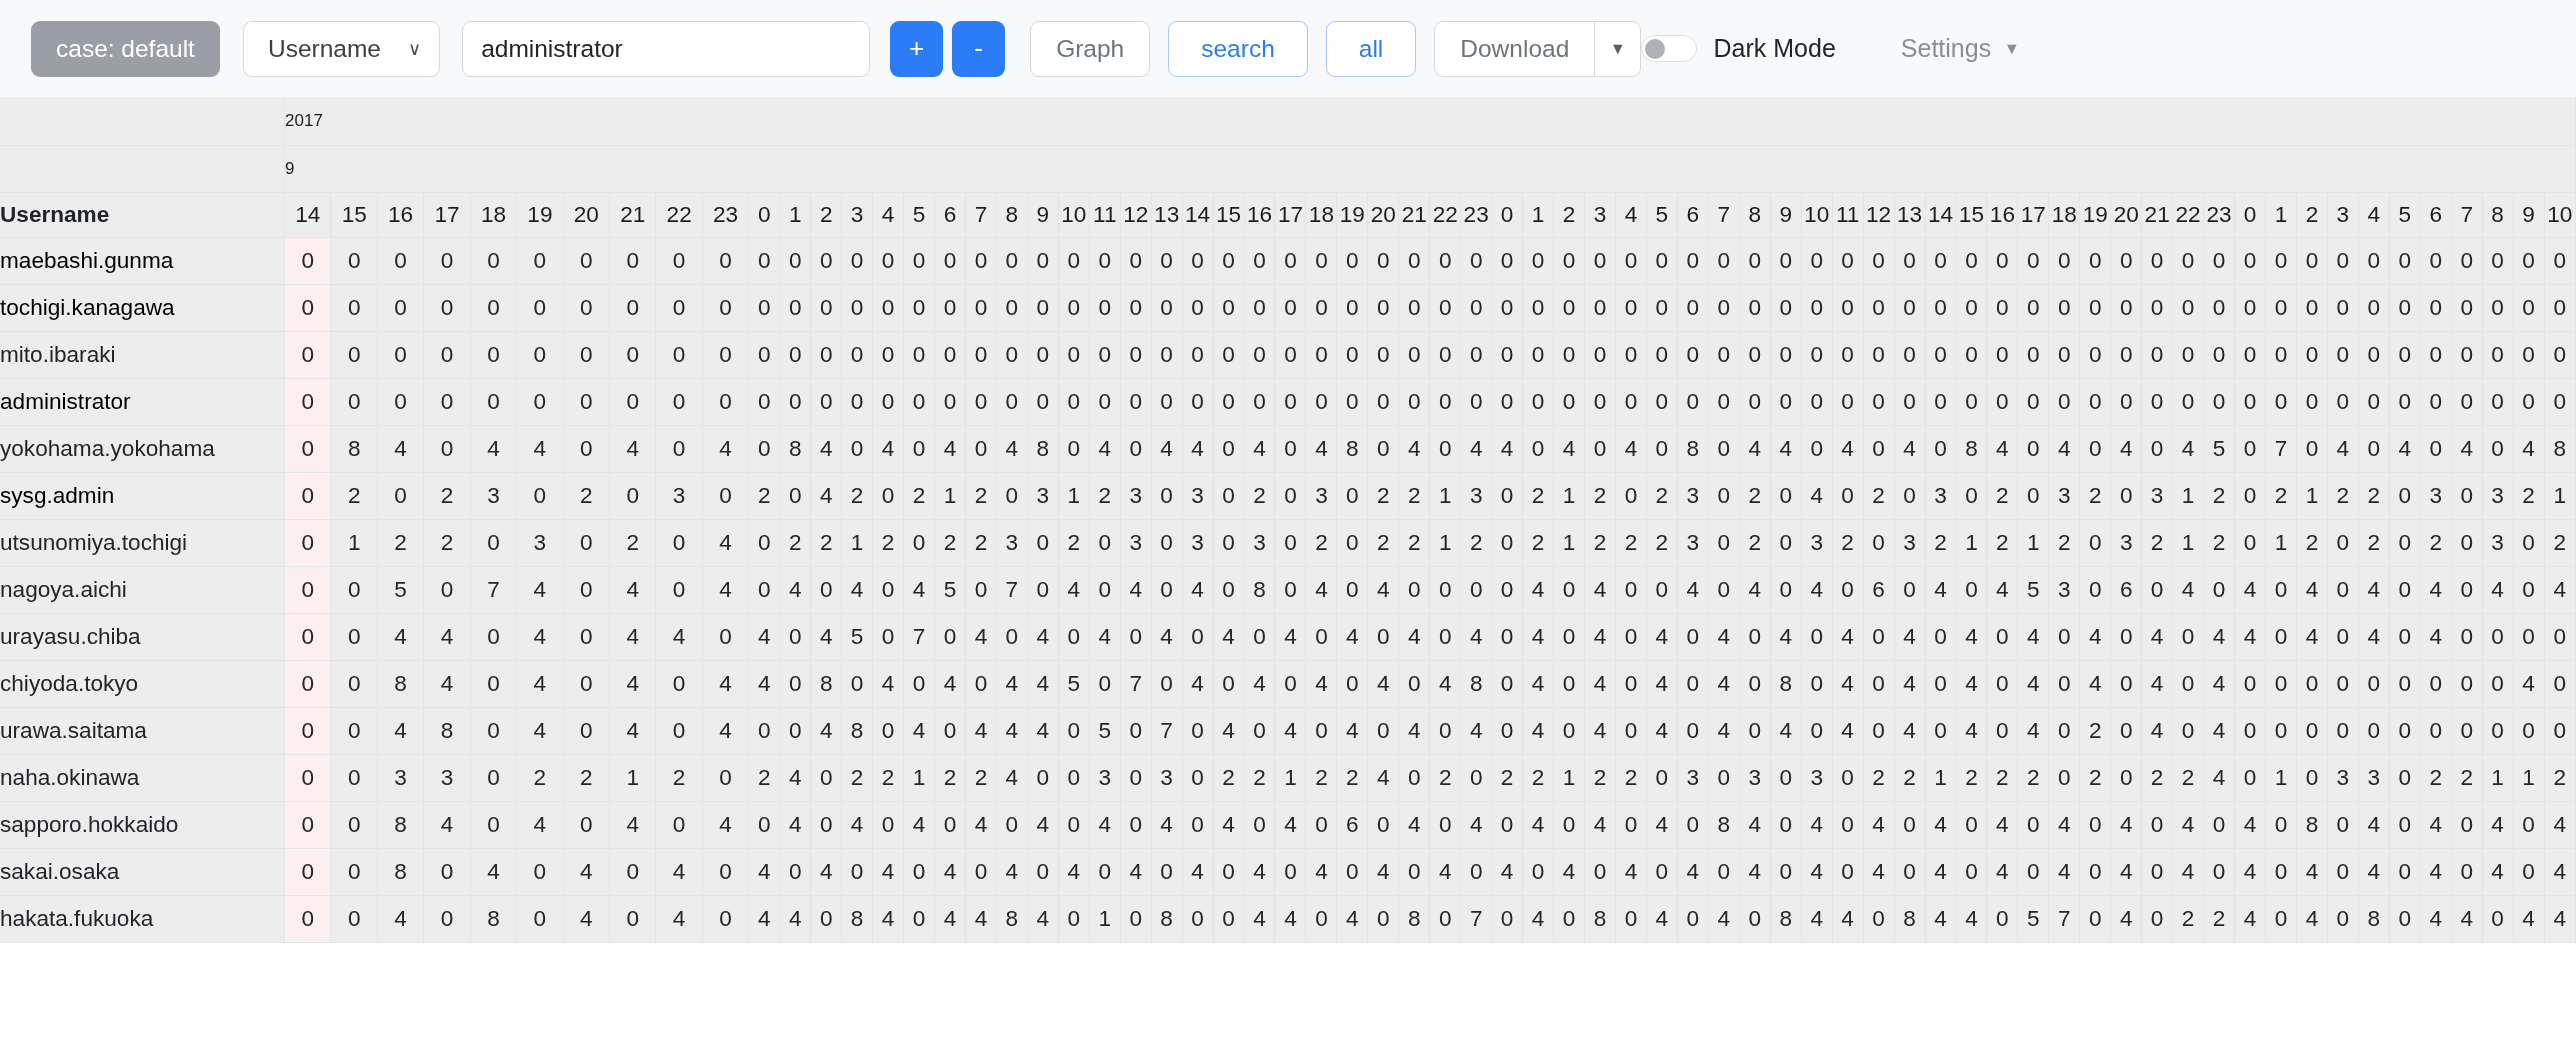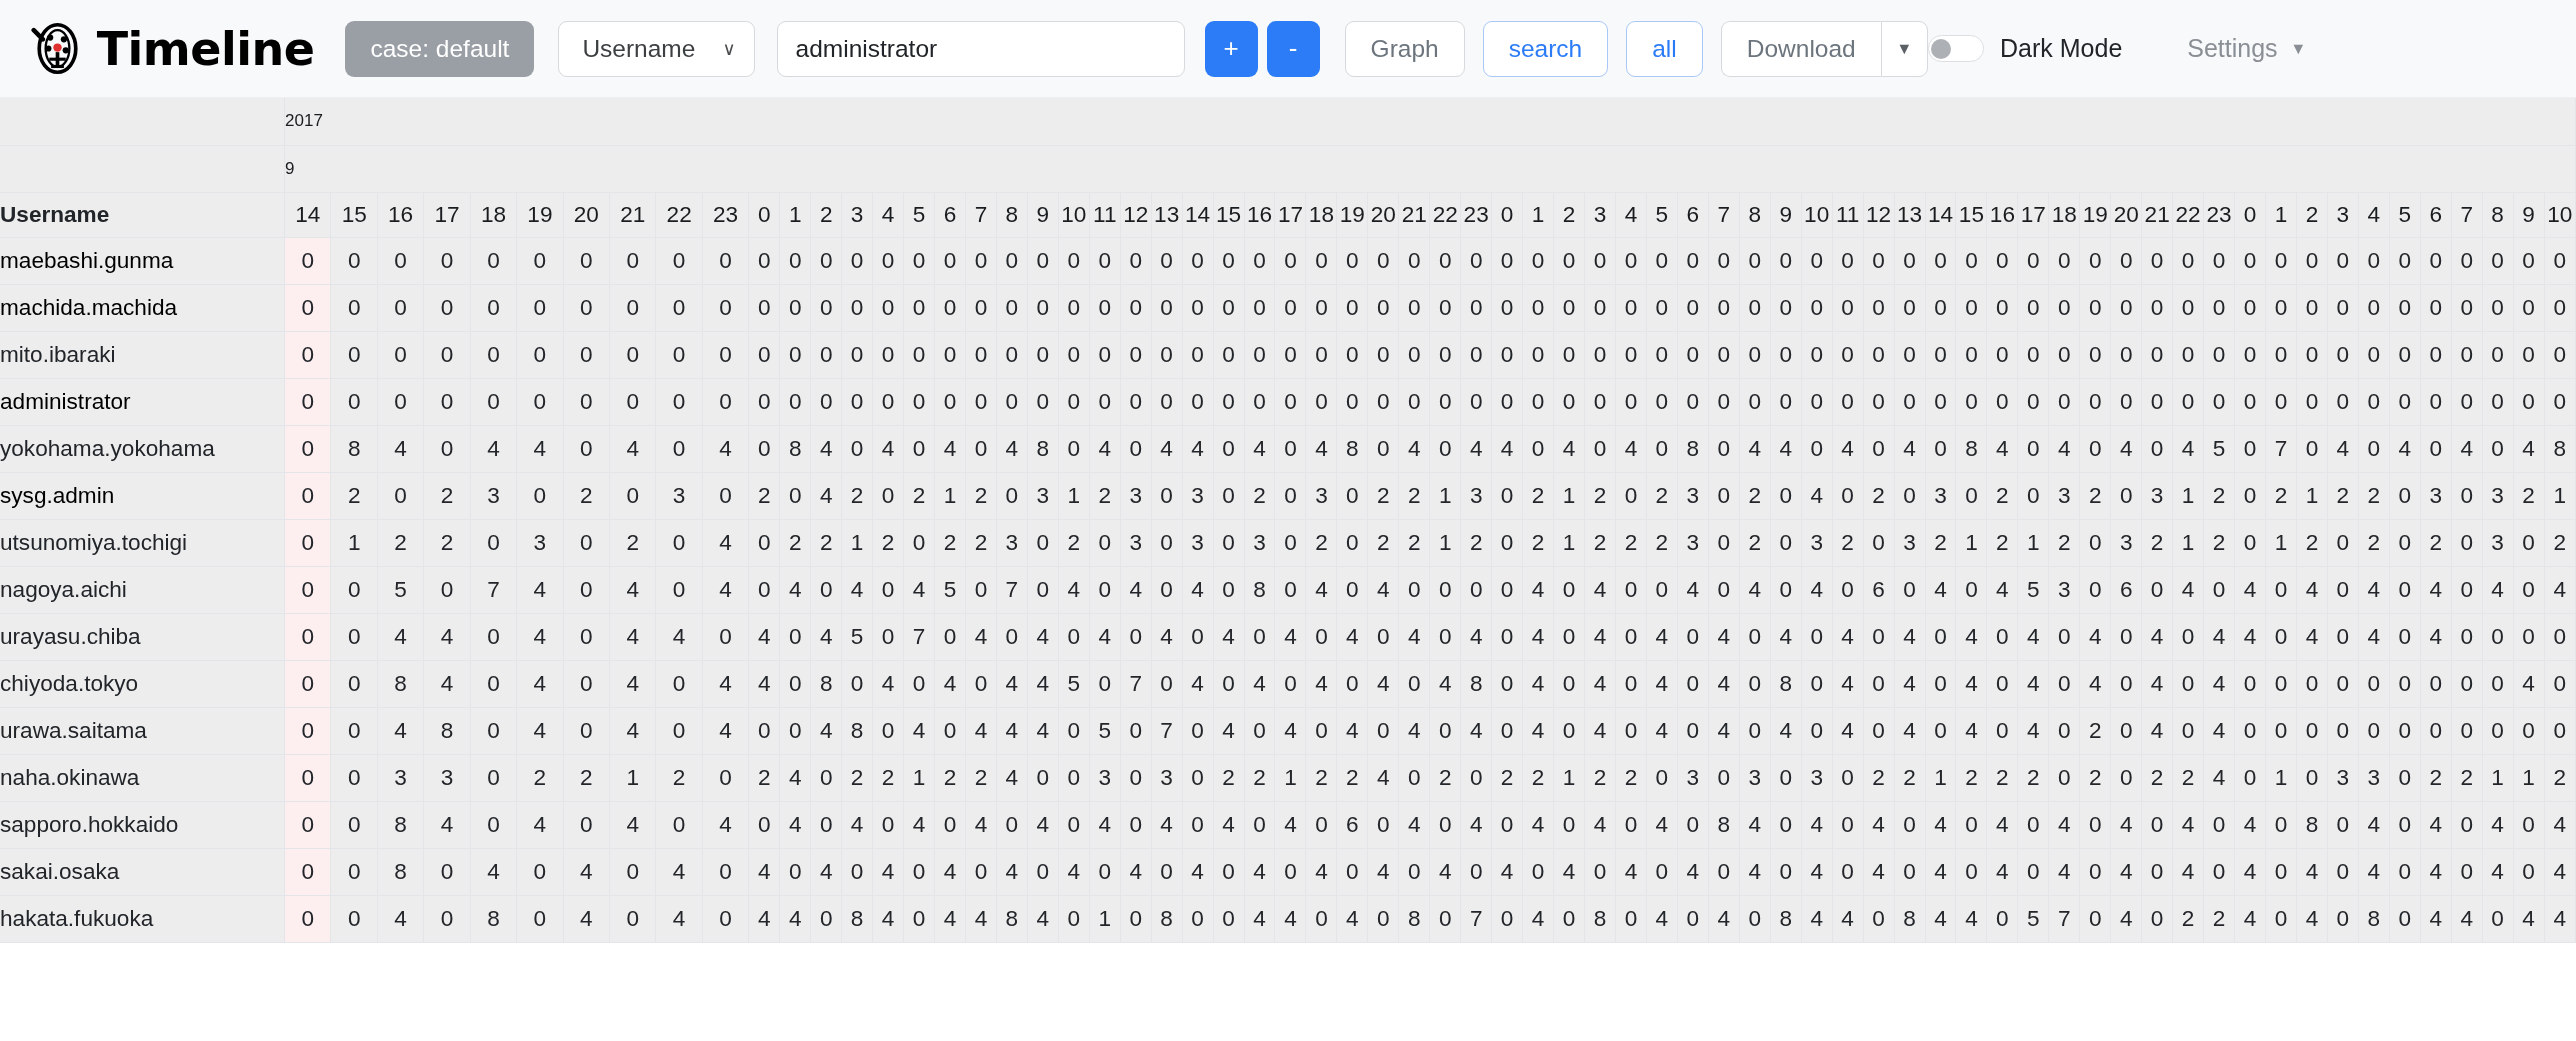--- a/index.html
+++ b/index.html
@@ -91,21 +91,21 @@
     background: #fff;
     border: 0.9px solid #d6d9dd;
     color: #6c757d;
     padding: 0 25px;
     margin-right: 18px;
   }
   .btn-outline-blue {
     background: #fff;
     border: 0.9px solid #a8c8f8;
     color: #2b7cf6;
-    padding: 0 25px;
+    padding: 0 32px;
     margin-right: 18px;
   }
   #download-group {
     display: flex;  justify-content: center;
   }
   #download-btn {
     background: #fff;
     border: 0.9px solid #d6d9dd;
     color: #6c757d;
     padding: 0 25px;
@@ -207,38 +207,20 @@
   }
   td.cell.firstcol { background: #fdeef0; }
   tr.row-hl td.namecell { color: #000000; }
   #bottom-pad { height: 16.3px; background: #fff; width: 2576px; }
 </style>
 </head>
 <body>
 
 <div id="toolbar">
 
-  <div id="brand">
-    <span class="logo">
-      <svg viewBox="0 0 58 58" width="53" height="53" aria-hidden="true">
-        <ellipse cx="29" cy="29" rx="20" ry="26" fill="none" stroke="#000" stroke-width="4"></ellipse>
-        <ellipse cx="29" cy="29" rx="13" ry="20" fill="none" stroke="#000" stroke-width="2.5"></ellipse>
-        <circle cx="21" cy="17" r="3.4" fill="#000"></circle>
-        <circle cx="36" cy="19" r="3.4" fill="#000"></circle>
-        <circle cx="19" cy="29" r="3.4" fill="#000"></circle>
-        <circle cx="38" cy="31" r="3.4" fill="#000"></circle>
-        <circle cx="29" cy="28" r="4.6" fill="#e03131"></circle>
-        <rect x="27" y="33" width="4" height="16" fill="#000"></rect>
-        <rect x="20" y="39" width="18" height="3.4" fill="#000"></rect>
-        <rect x="22" y="47" width="14" height="3.4" fill="#000"></rect>
-        <path d="M3 9 L13 19" stroke="#000" stroke-width="5" stroke-linecap="round"></path>
-      </svg>
-    </span>
-    <span class="wordmark">Timeline</span>
-  </div>
 
   <div class="btn" id="case-btn">case: default</div>
 
   <div class="btn select-box" id="field-select">
     <span>Username</span>
     <span class="caret">∨</span>
   </div>
 
   <input id="query-input" type="text" value="administrator" style="">
 
@@ -488,21 +470,21 @@
           <td class="cell">0</td>
           <td class="cell">0</td>
           <td class="cell">0</td>
           <td class="cell">0</td>
           <td class="cell">0</td>
           <td class="cell">0</td>
           <td class="cell">0</td>
           <td class="cell">0</td>
         </tr>
         <tr class="row-hl">
-          <td class="namecell">machida.machida</td>
+          <td class="namecell">tochigi.kanagawa</td>
           <td class="cell firstcol">0</td>
           <td class="cell">0</td>
           <td class="cell">0</td>
           <td class="cell">0</td>
           <td class="cell">0</td>
           <td class="cell">0</td>
           <td class="cell">0</td>
           <td class="cell">0</td>
           <td class="cell">0</td>
           <td class="cell">0</td>

